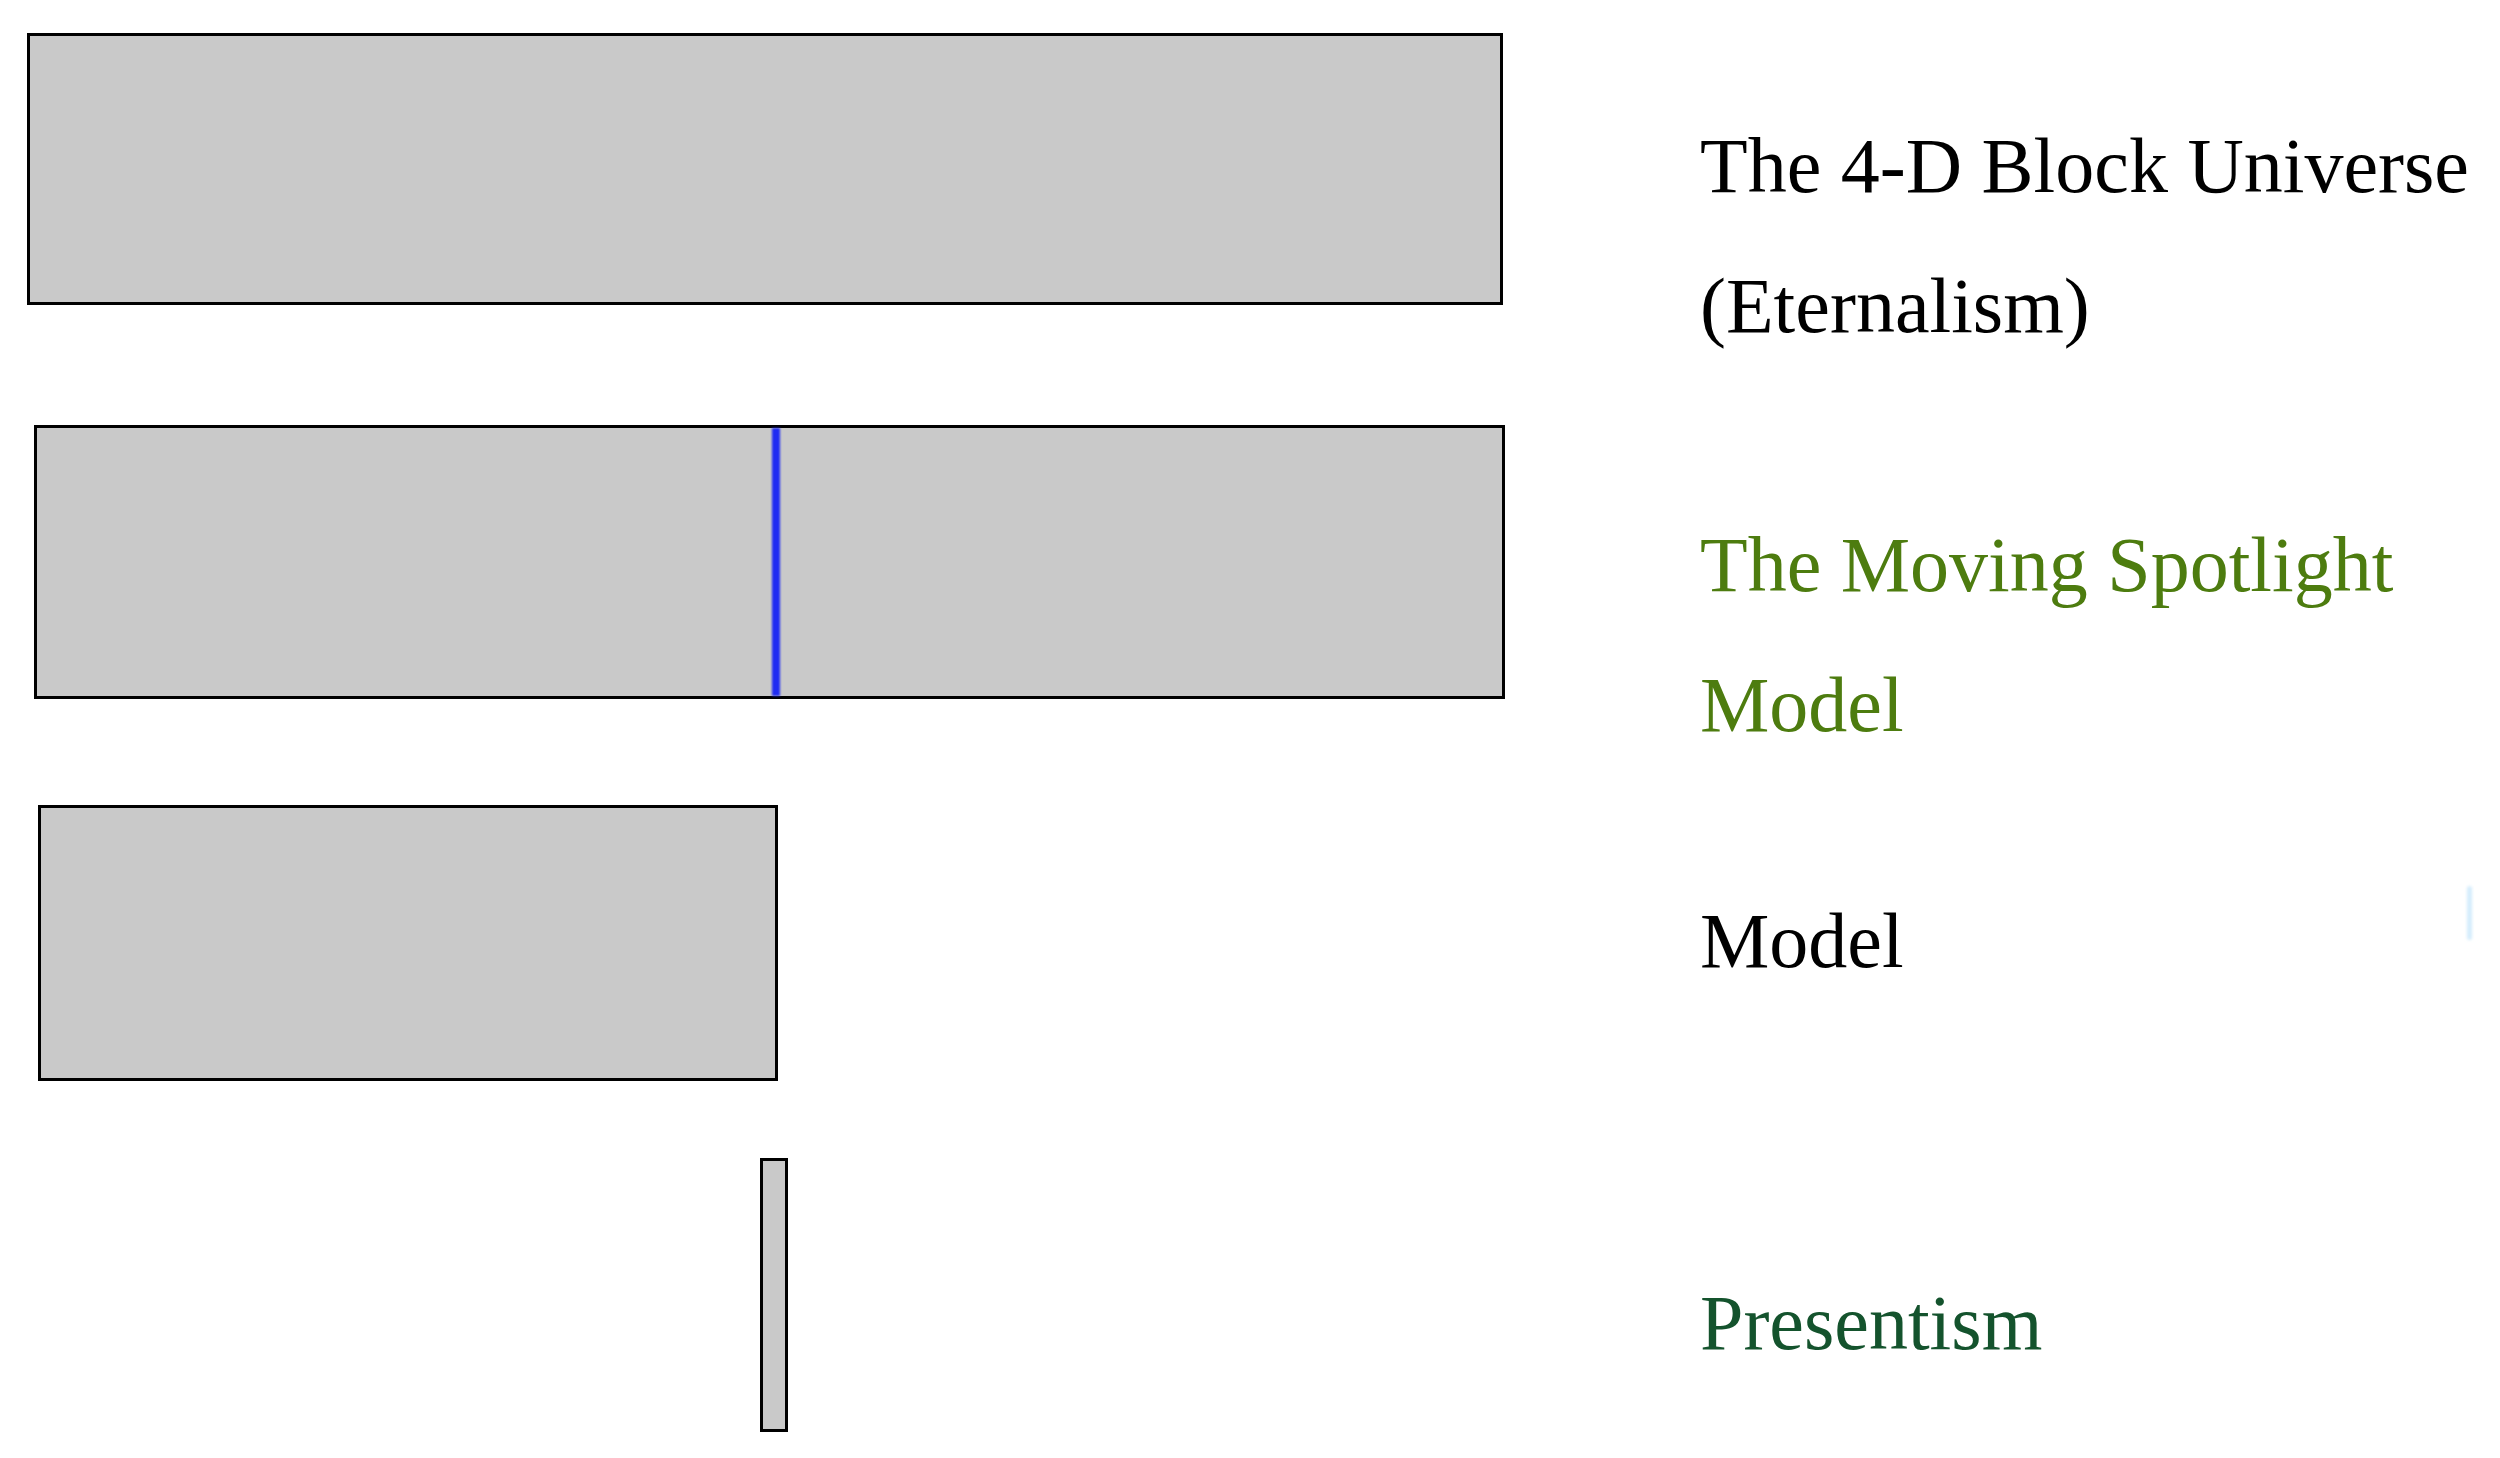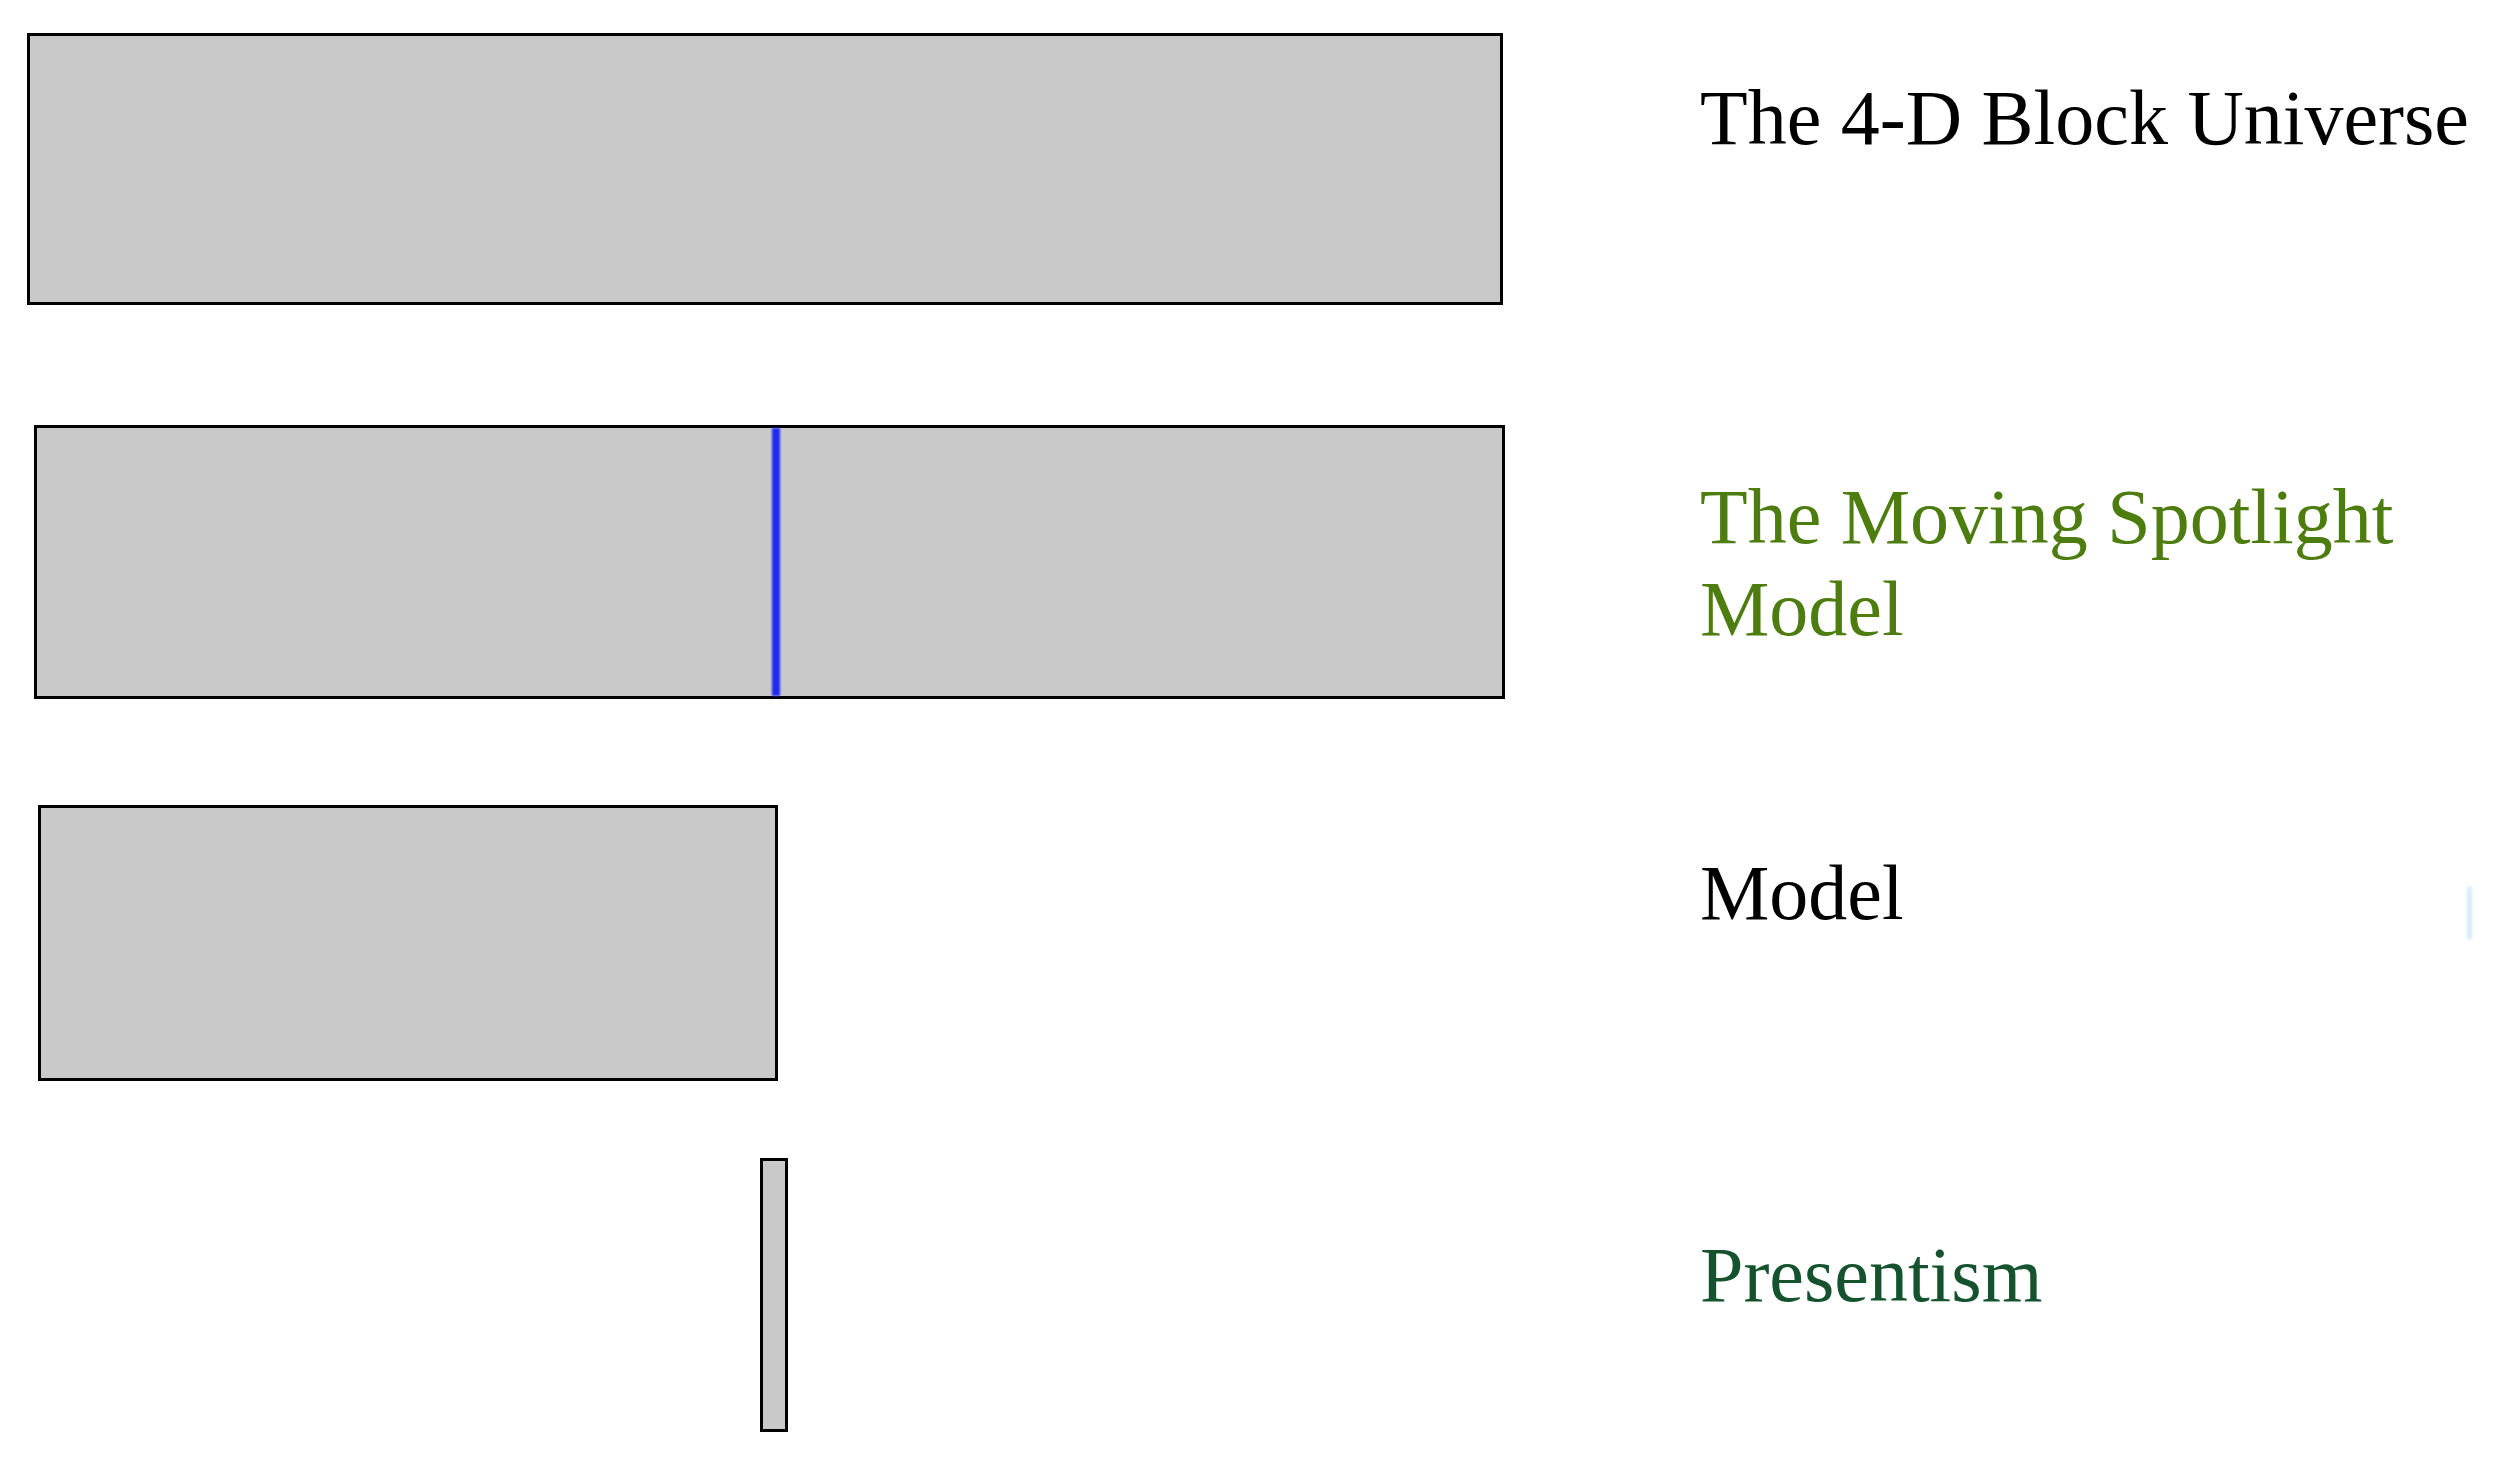--- a/index.html
+++ b/index.html
@@ -27,36 +27,37 @@
     filter: blur(1.3px);
   }
   .label {
     position: absolute;
     color: #000000;
     font-size: 78px;
     line-height: 1.18;
     white-space: nowrap;
     letter-spacing: 0px;
   }
-  .label .line { display: block; }
+  .label .line { display: block; margin-top: 48px; }
   .artifact {
     position: absolute;
     filter: blur(1.5px);
     border-radius: 3px;
   }
 </style>
 </head>
 <body>
 
 <div class="canvas">
 
   <section>
     <div class="bar" style="left: 27px; top: 33px; width: 1476px; height: 272px; background: rgb(201, 201, 201); border: 3px solid rgb(0, 0, 0);"></div>
     <div class="label" style="left: 1700px; top: 72px; color: rgb(0, 0, 0);">
       <span class="line">The 4-D Block Universe</span>
+      <span class="line">(Eternalism)</span>
     </div>
   </section>
 
   <section>
     <div class="bar" style="left: 34px; top: 425px; width: 1471px; height: 274px; background: rgb(201, 201, 201); border: 3px solid rgb(0, 0, 0);">
       <div class="now-line" style="left: 735px; width: 8px; background: rgb(31, 43, 242);"></div>
     </div>
     <div class="label" style="left: 1700px; top: 471px; color: #4d7c0f;">
       <span class="line">The Moving Spotlight</span>
       <span class="line">Model</span>

